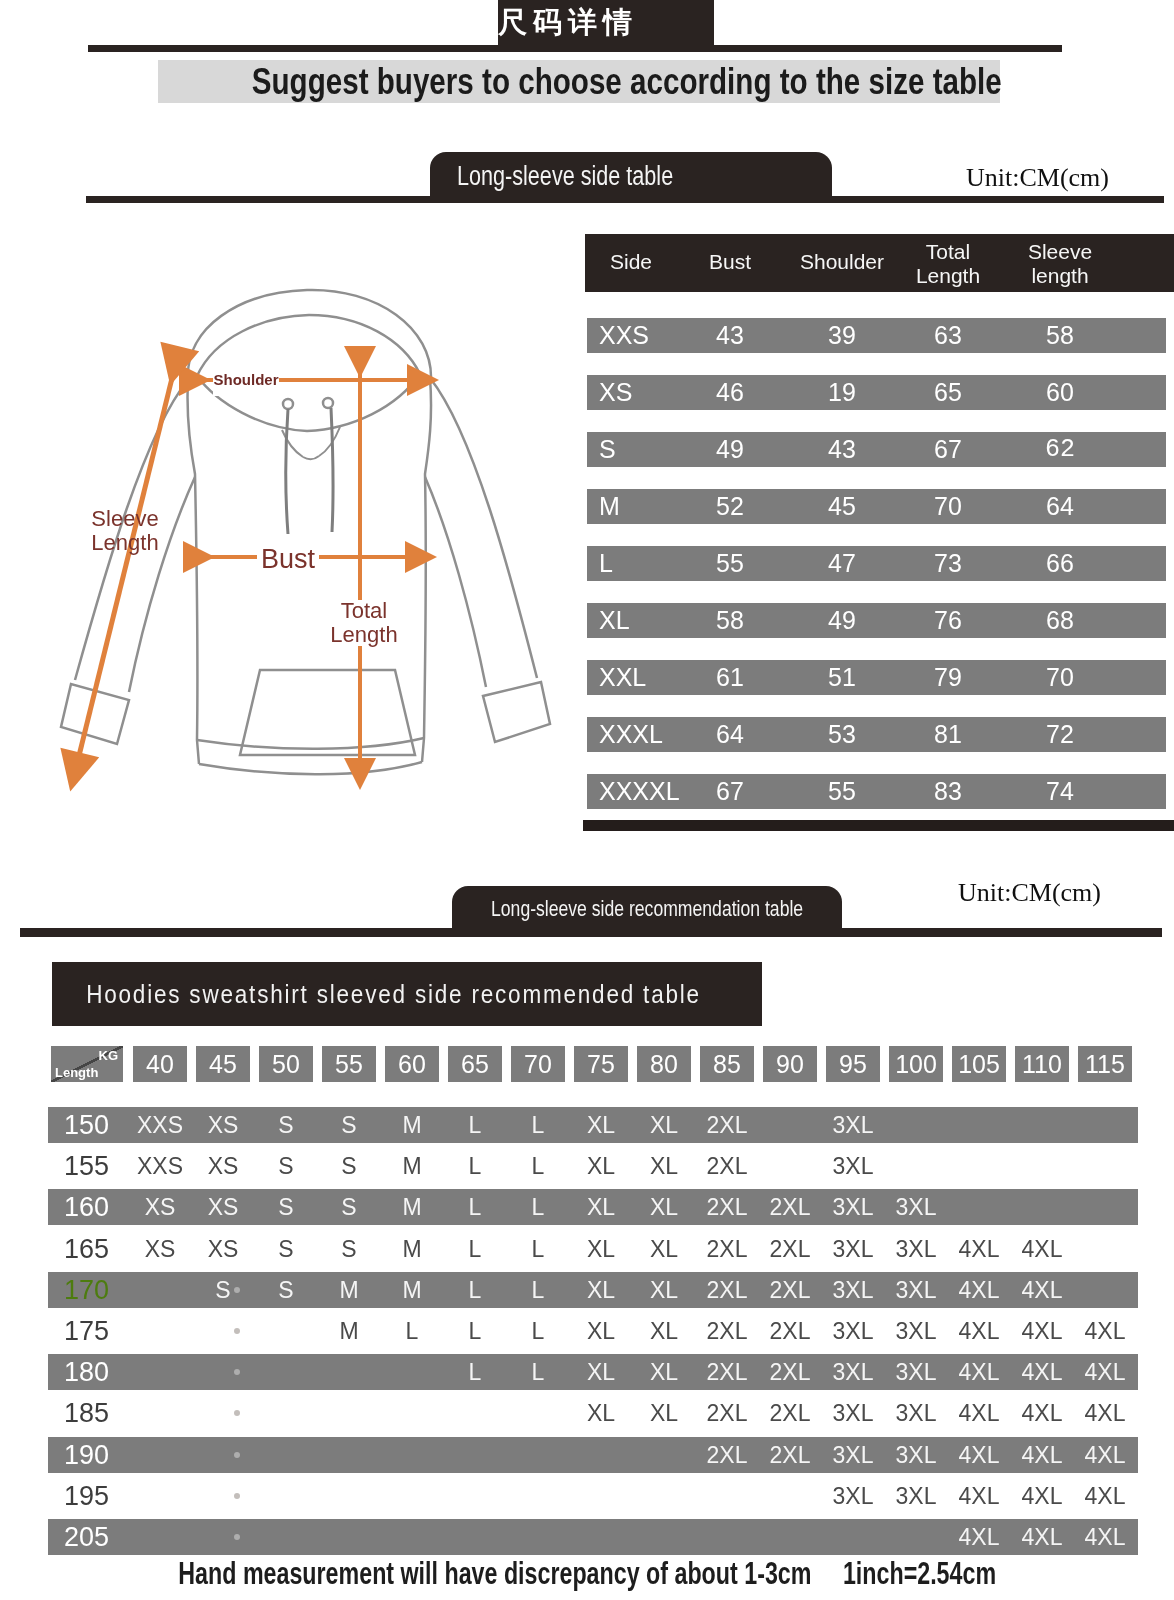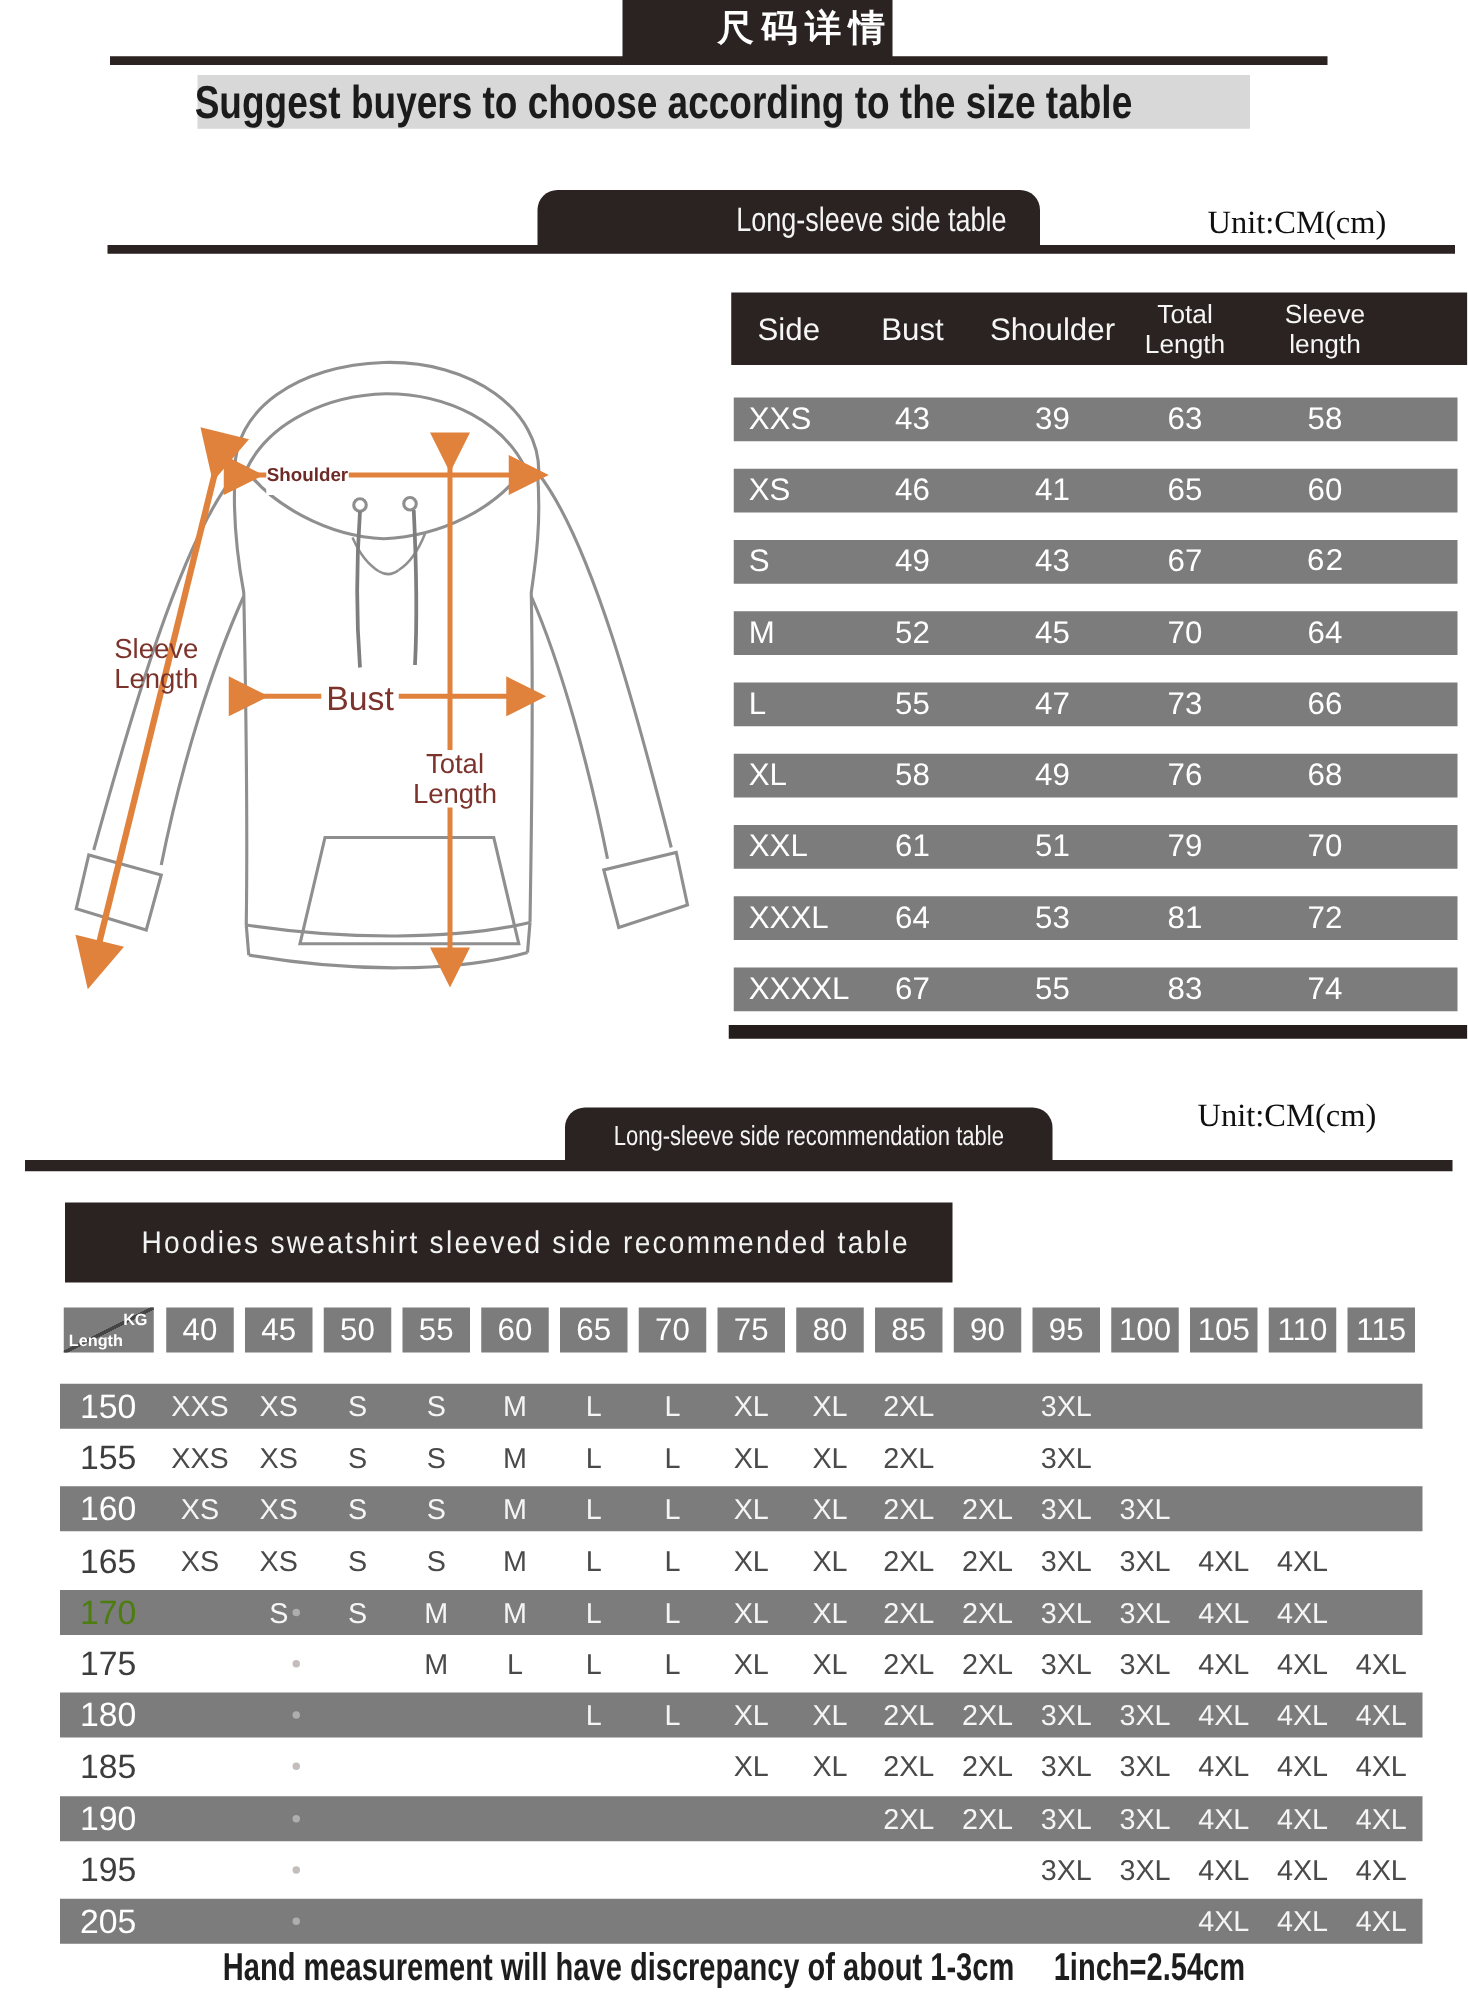--- a/index.html
+++ b/index.html
@@ -1,35 +1,35 @@
 <!DOCTYPE html>
 <html><head>
 <meta charset="utf-8">
 <style>
   html,body{margin:0;padding:0;background:#ffffff;}
   #app{position:relative;width:1174px;height:1600px;background:#ffffff;overflow:hidden;
        font-family:"Liberation Sans",sans-serif;}
   .abs{position:absolute;}
   .dark{background:#2a2321;}
-  .flexc{display:flex;align-items:center;justify-content:flex-end;}
+  .flexc{display:flex;align-items:center;justify-content:flex-start;}
   .cond{display:inline-block;transform:scaleX(.80);transform-origin:center;white-space:nowrap;}
 
   
   #title-box{left:498px;top:0;width:216px;height:46px;color:#fff;font-size:29px;font-weight:700;letter-spacing:6px;}
   #rule1{left:88px;top:45px;width:974px;height:7px;}
   #subtitle-bar{left:158px;top:60px;width:842px;height:43px;background:#d8d8d8;color:#1b1b1b;
                 font-size:37px;font-weight:700;}
   #tab1{left:430px;top:152px;width:402px;height:48px;border-radius:16px 16px 0 0;color:#f4f4f4;font-size:27px;}
   #unit1{left:966px;top:163px;width:200px;font-family:"Liberation Serif",serif;font-size:26px;color:#101010;}
   #rule2{left:86px;top:196px;width:1078px;height:7px;}
 
   
   #size-header{left:585px;top:234px;width:589px;height:58px;}
   .sh-cell{position:absolute;width:130px;margin-left:-65px;text-align:center;color:#f6f6f6;}
-  .sh-one{top:16px;font-size:25px;}
+  .sh-one{top:16px;font-size:21px;}
   .sh-two{top:6px;font-size:21px;line-height:1.15;}
   .size-row{position:absolute;left:587px;width:579px;height:35px;background:#7c7c7c;}
   .size-label{position:absolute;left:12px;top:0;height:35px;display:flex;align-items:center;
               color:#fff;font-size:25px;}
   .size-val{position:absolute;top:0;height:35px;width:90px;margin-left:-45px;display:flex;align-items:center;
             justify-content:center;color:#fff;font-size:25px;}
   #size-bottom-bar{left:583px;top:820px;width:591px;height:11px;background:#241d1b;}
 
   
   #tab2{left:452px;top:886px;width:390px;height:46px;border-radius:16px 16px 0 0;color:#f4f4f4;font-size:22px;}
@@ -137,21 +137,21 @@
       <div class="size-row" style="top: 318px;">
         <span class="size-label">XXS</span>
         <span class="size-val" style="left: 143px;">43</span>
         <span class="size-val" style="left: 255px;">39</span>
         <span class="size-val" style="left: 361px;">63</span>
         <span class="size-val" style="left: 473px;">58</span>
       </div>
       <div class="size-row" style="top: 375px;">
         <span class="size-label">XS</span>
         <span class="size-val" style="left: 143px;">46</span>
-        <span class="size-val" style="left: 255px;">41</span>
+        <span class="size-val" style="left: 255px;">19</span>
         <span class="size-val" style="left: 361px;">65</span>
         <span class="size-val" style="left: 473px;">60</span>
       </div>
       <div class="size-row" style="top: 432px;">
         <span class="size-label">S</span>
         <span class="size-val" style="left: 143px;">49</span>
         <span class="size-val" style="left: 255px;">43</span>
         <span class="size-val" style="left: 361px;">67</span>
         <span class="size-val" style="left: 473px; font-family: Liberation Mono, monospace;">62</span>
       </div>

